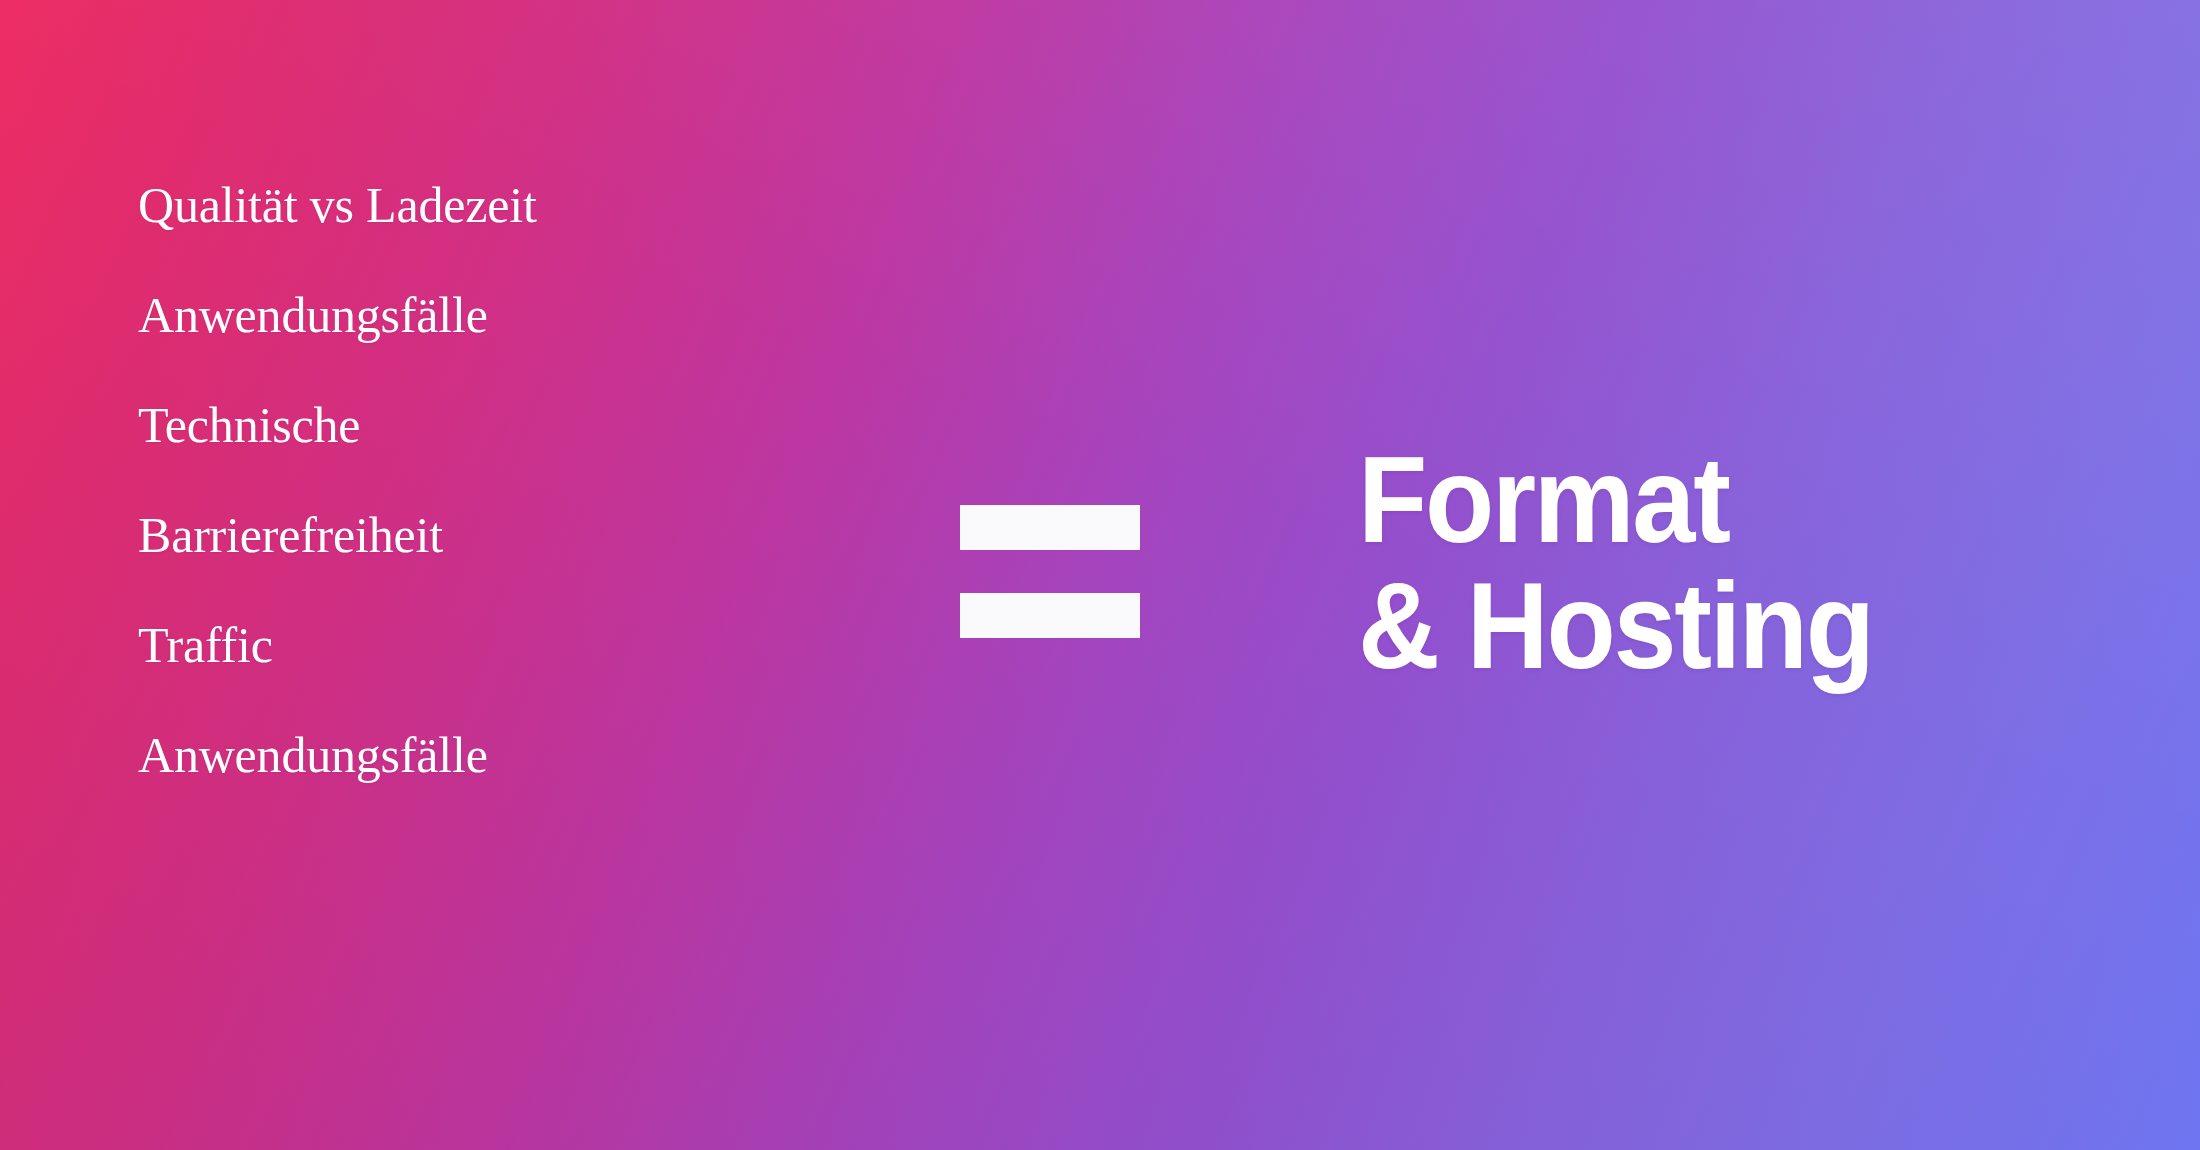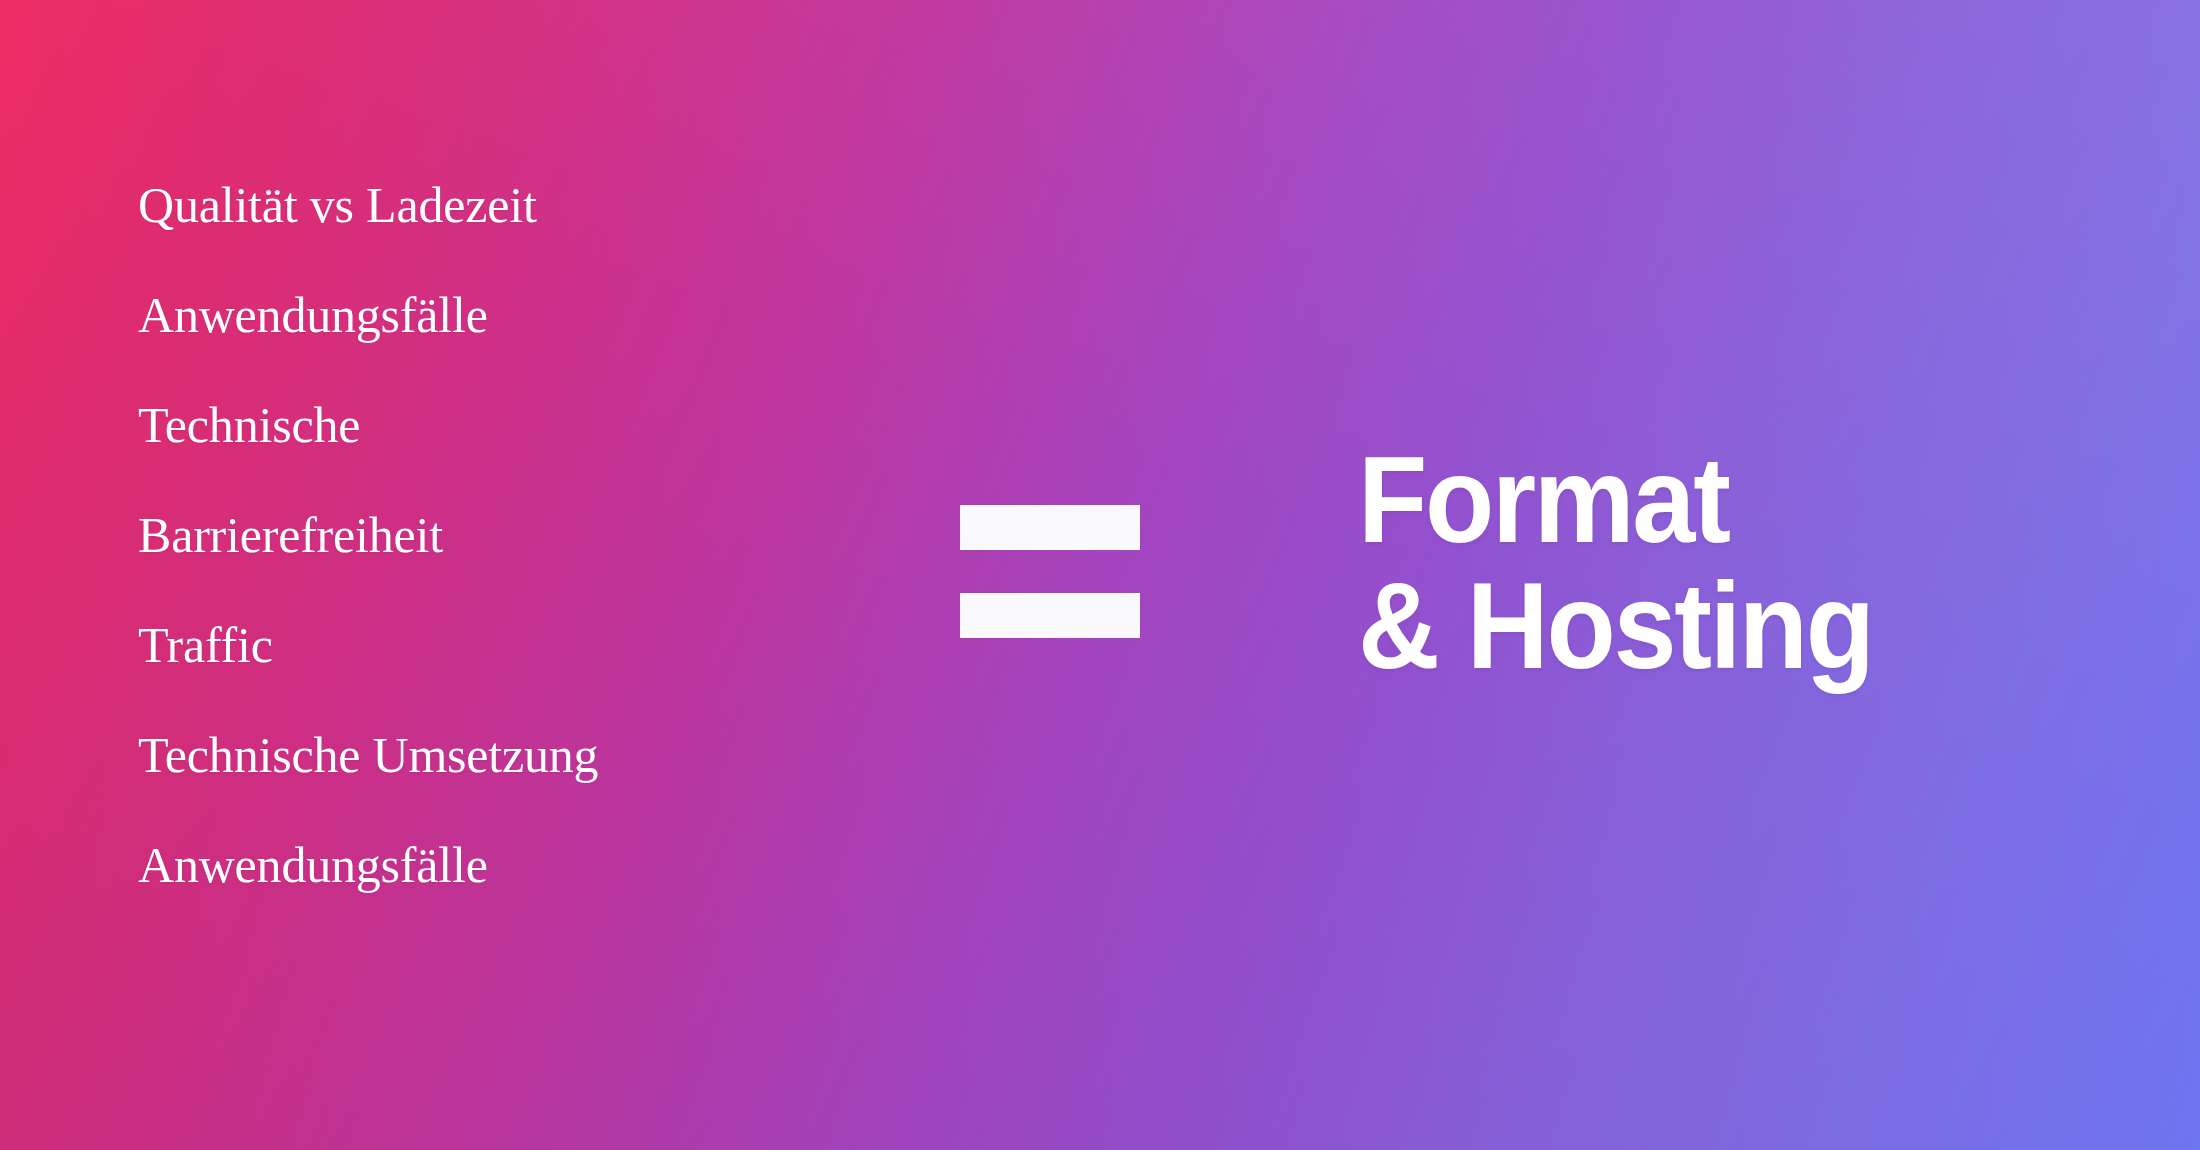--- a/index.html
+++ b/index.html
@@ -119,23 +119,20 @@
     <div class="topic-item">
       <span>Technische</span>
     </div>
     <div class="topic-item">
       <span>Barrierefreiheit</span>
     </div>
     <div class="topic-item">
       <span>Traffic</span>
     </div>
     <div class="topic-item">
-      <span>Technische Umsetzung</span>
-    </div>
-    <div class="topic-item">
       <span>Anwendungsfälle</span>
     </div>
   </div>
 
   <div id="equals-sign">
     <div class="equals-bar top"></div>
     <div class="equals-bar bottom"></div>
   </div>
 
   <div id="headline">

